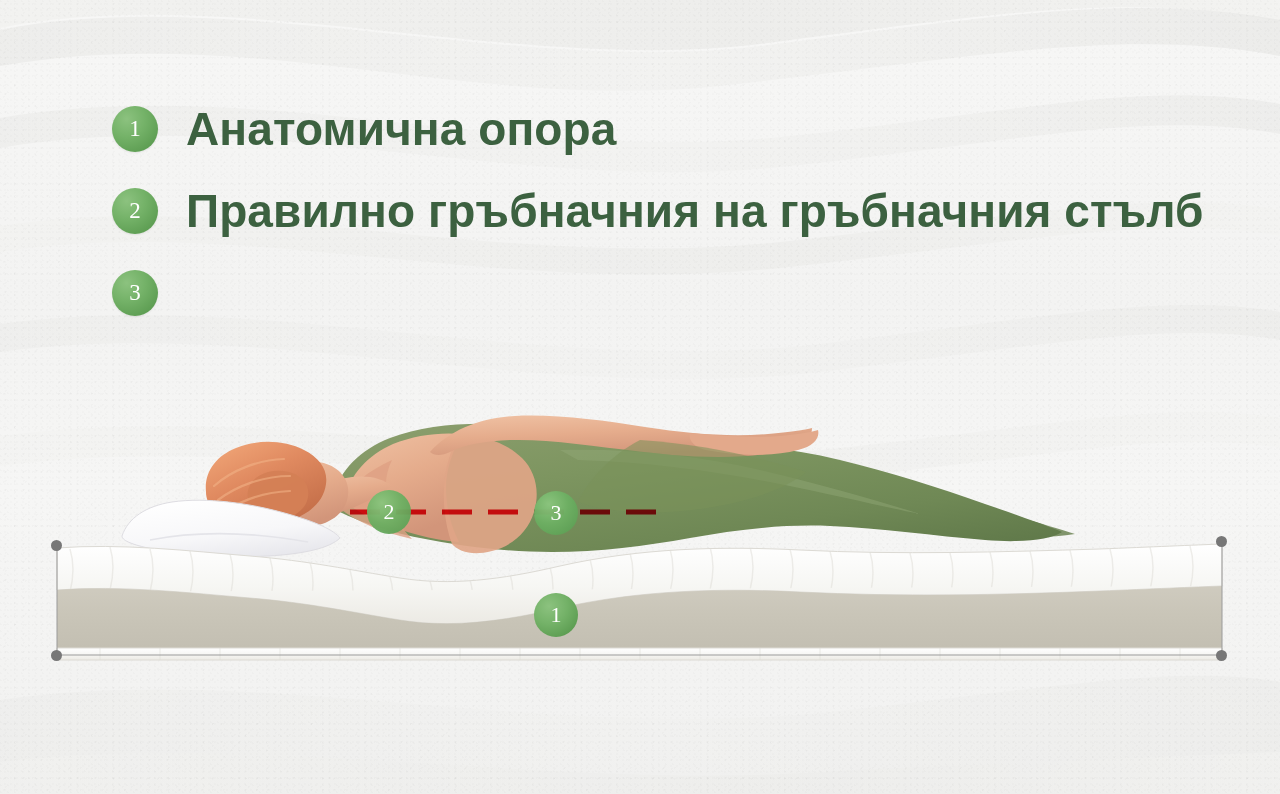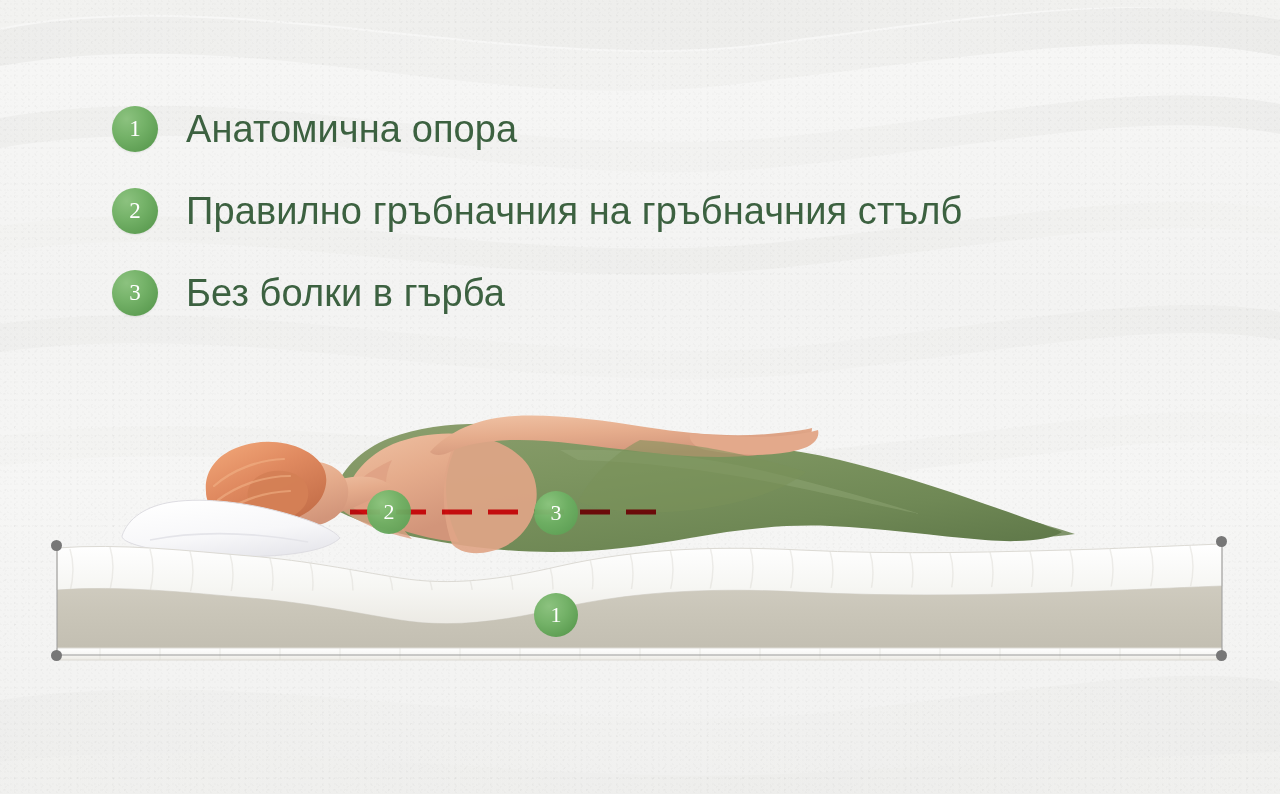--- a/index.html
+++ b/index.html
@@ -61,23 +61,24 @@
     font-size: 23px;
     line-height: 46px;
     text-align: center;
     font-family: "Liberation Serif", serif;
     box-shadow: 0 1px 2px rgba(0,0,0,.08);
     user-select: none;
   }
   .feature-label {
     margin-left: 28px;
     color: #3c6140;
-    font-size: 38px;
+    font-size: 46px;
     letter-spacing: .1px;
     white-space: nowrap;
+    font-weight: bold;
   }
 
   
   .scene { position: absolute; left: 0; top: 0; width: 1280px; height: 794px; }
 
   .corner-dot {
     position: absolute;
     width: 11px;
     height: 11px;
     border-radius: 50%;
@@ -141,21 +142,20 @@
       <div class="feature-label">Анатомична опора</div>
     </div>
 
     <div class="feature-row">
       <div class="badge">2</div>
       <div class="feature-label">Правилно гръбначния на гръбначния стълб</div>
     </div>
 
     <div class="feature-row">
       <div class="badge">3</div>
-      <div class="feature-label">Без болки в гърба</div>
     </div>
 
   </div>
 
   <svg class="scene" viewBox="0 0 1280 794" preserveAspectRatio="none">
     <defs>
       <linearGradient id="foamG" x1="0" y1="0" x2="0" y2="1">
         <stop offset="0%" stop-color="#cfcbbf"></stop>
         <stop offset="45%" stop-color="#c9c5b8"></stop>
         <stop offset="100%" stop-color="#c3bfb2"></stop>

